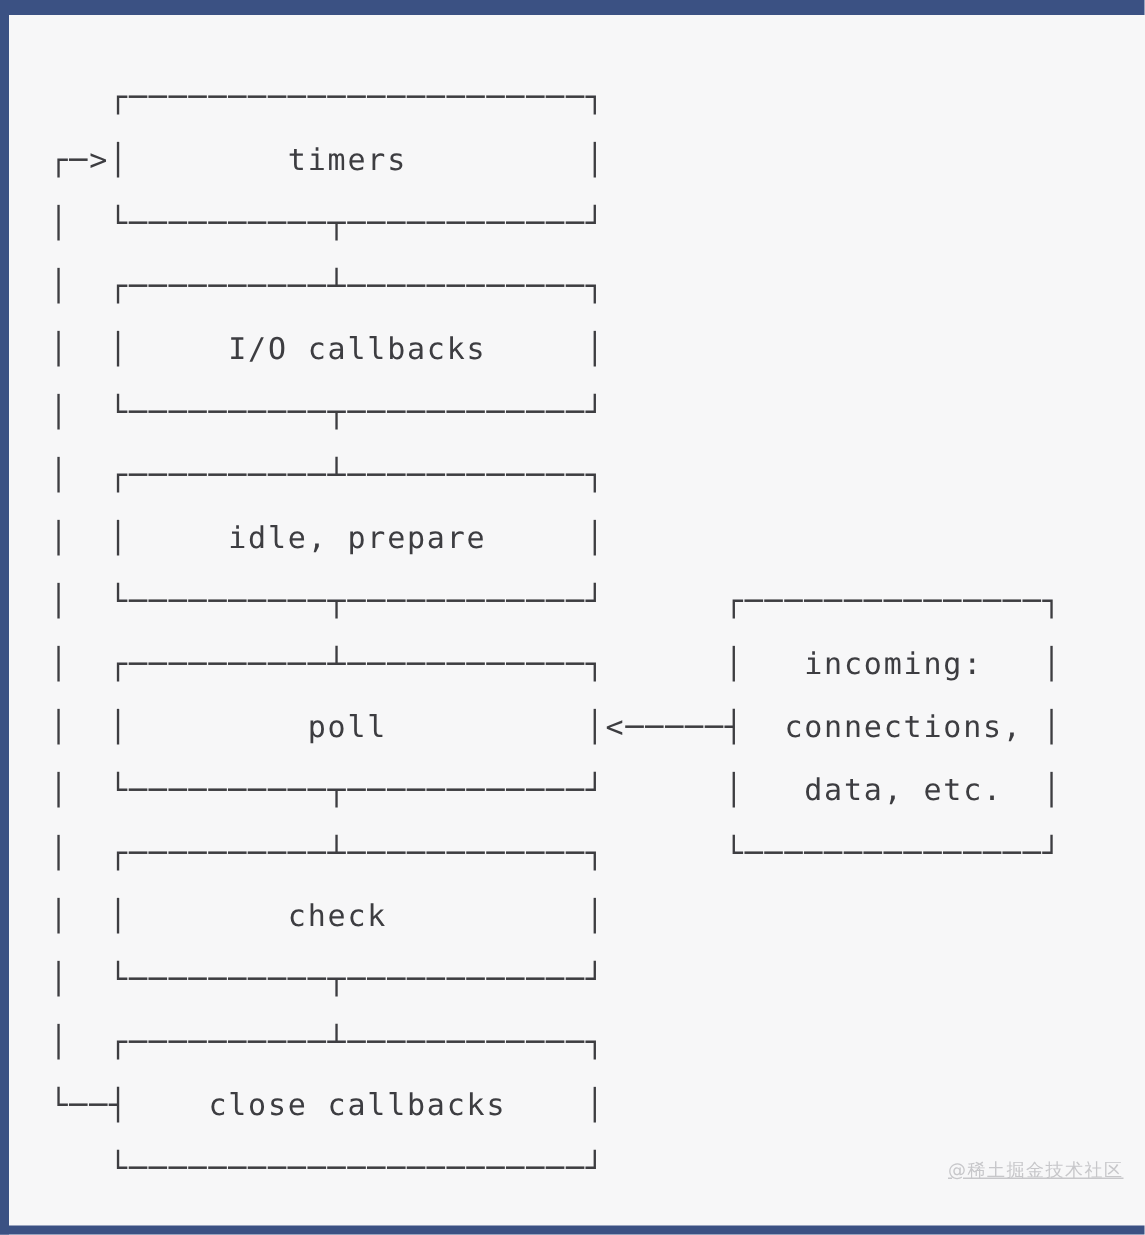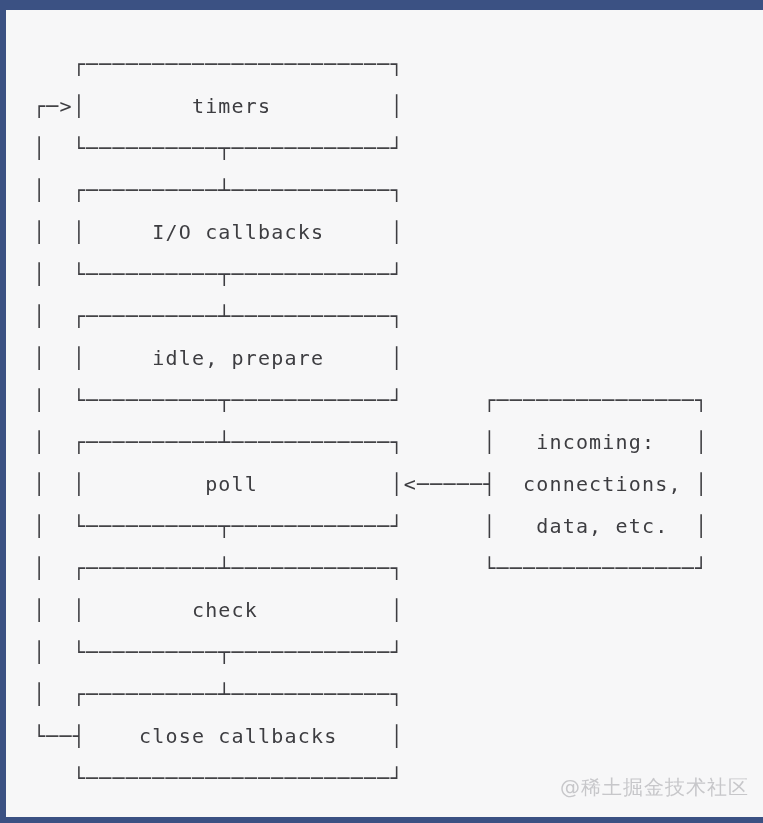--- a/index.html
+++ b/index.html
@@ -32,25 +32,26 @@
     color:var(--line);
     white-space:pre;
   }
   .sem{
     position:absolute;
     pointer-events:none;
     background:transparent;
   }
   .watermark{
     position:absolute;
-    right:14px; bottom:16px;
-    font-size:20px;
+    right:14px; bottom:28px;
+    font-size:12px;
     letter-spacing:1px;
     color:var(--watermark);
     font-family:"DejaVu Sans", sans-serif;
+    text-decoration:underline;
   }
 </style>
 </head>
 <body>
 
 <pre class="ascii">   ┌───────────────────────┐
 ┌─&gt;│        timers         │
 │  └──────────┬────────────┘
 │  ┌──────────┴────────────┐
 │  │     I/O callbacks     │

